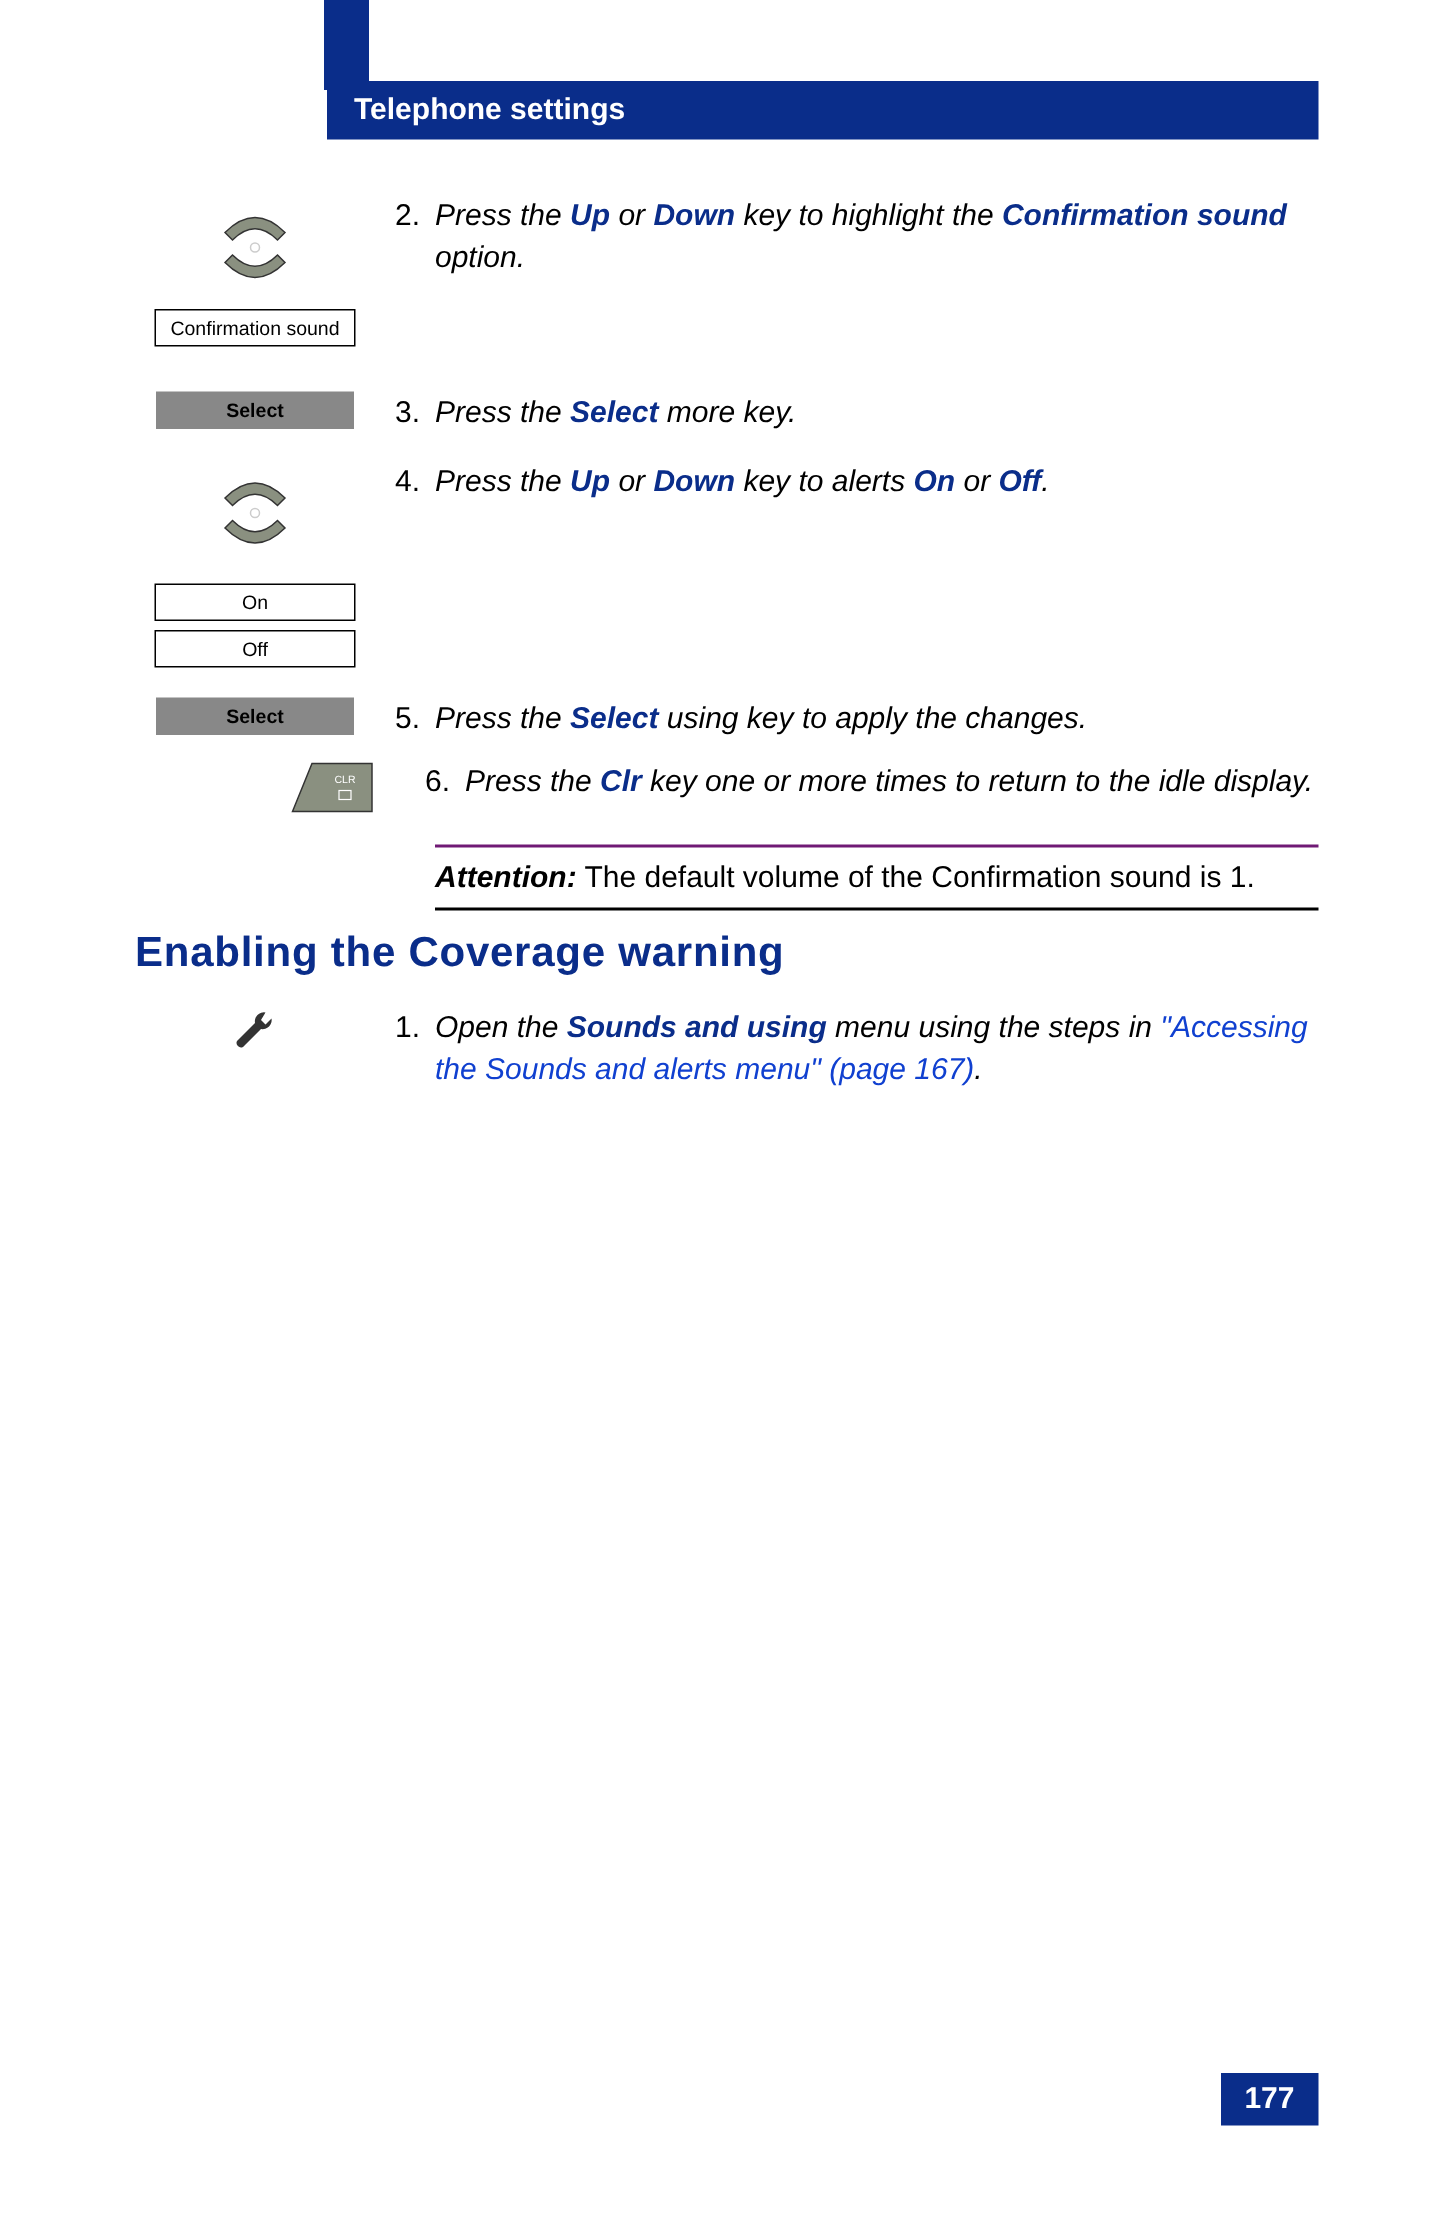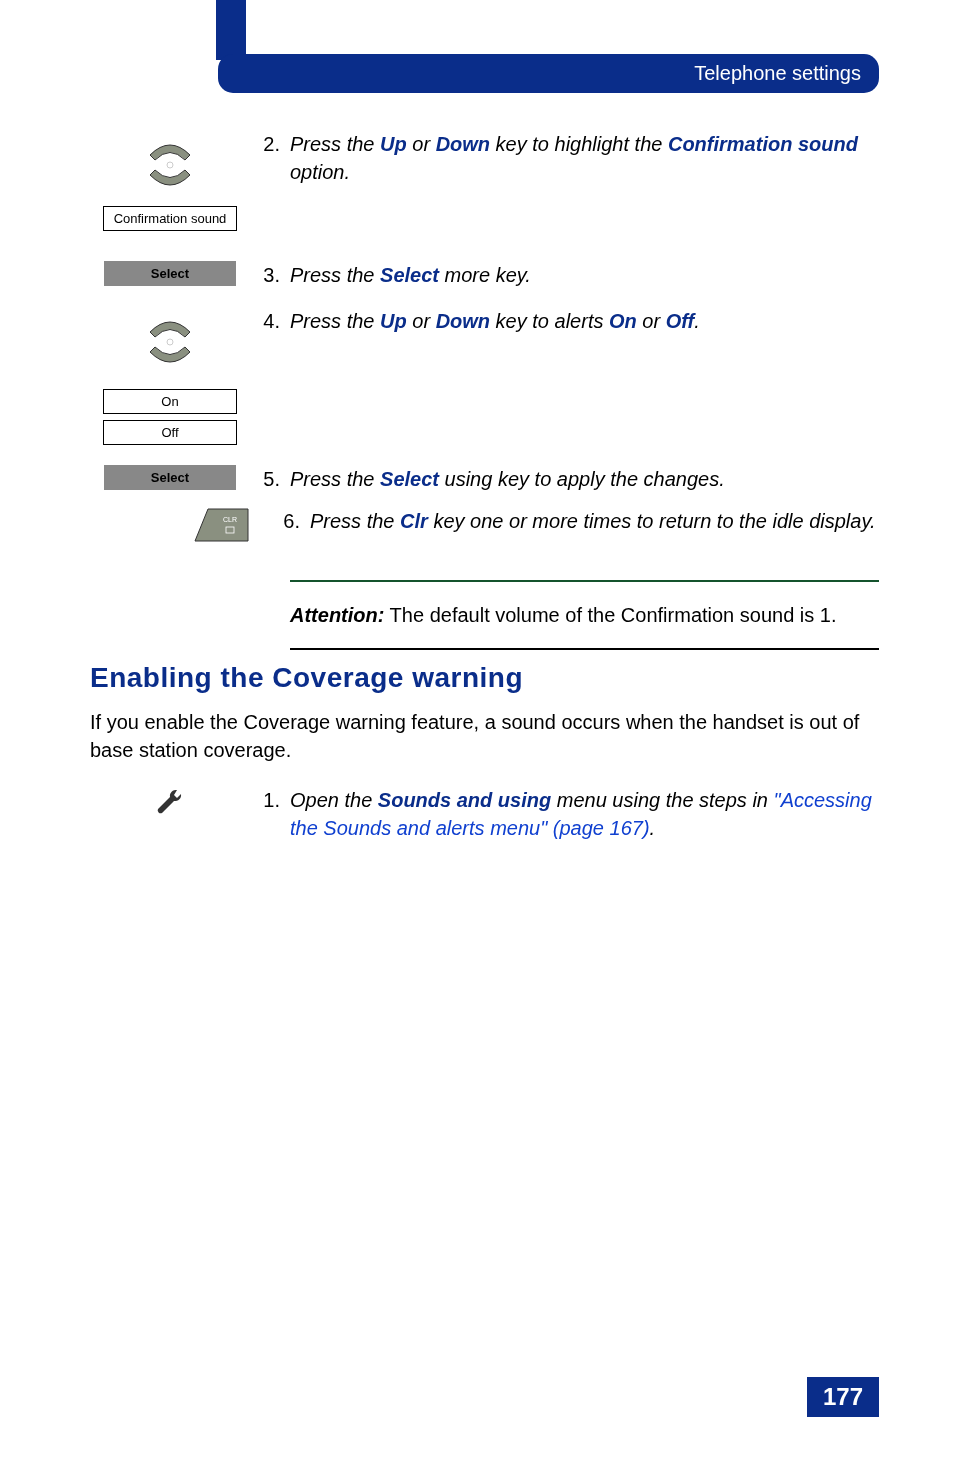--- a/index.html
+++ b/index.html
@@ -18,26 +18,24 @@
       width: 30px;
       height: 60px;
       background: #0a2d8a;
     }
     .header-band {
       position: absolute;
       right: 75px;
       top: 54px;
       background: #0a2d8a;
       color: #fff;
-      font-weight: normal;
+      font-weight: bold;
       padding: 8px 18px;
       font-size: 20px;
       width: 625px;
-      text-align: right;
-      border-radius: 15px;
     }
     .content-area {
       position: absolute;
       left: 90px;
       top: 120px;
       right: 75px;
     }
     .step-row {
       display: flex;
       align-items: flex-start;
@@ -96,24 +94,24 @@
       padding: 5px 6px;
       text-align: center;
       width: 120px;
     }
     .clr-key {
       width: 60px;
       height: 36px;
       position: relative;
     }
     .attention-box {
-      border-top: 2px solid #14532d;
+      border-top: 2px solid #701a75;
       border-bottom: 2px solid #000;
-      padding: 19px 0;
-      margin-top: 25px;
+      padding: 6px 0;
+      margin-top: 8px;
       font-size: 20px;
       line-height: 1.4;
     }
     .section-heading {
       color: #0a2d8a;
       font-size: 28px;
       font-weight: bold;
       margin-bottom: 14px;
       letter-spacing: 0.5px;
     }
@@ -123,21 +121,21 @@
       margin-bottom: 22px;
     }
     .page-num {
       position: absolute;
       right: 75px;
       bottom: 58px;
       background: #0a2d8a;
       color: #fff;
       font-weight: bold;
       padding: 6px 16px;
-      font-size: 24px;
+      font-size: 20px;
     }
     .wrench-icon {
       width: 34px;
       height: 34px;
     }
   </style>
 </head>
 <body>
 
 <div class="left-bar"></div>
@@ -213,21 +211,20 @@
   <div class="step-row">
     <div class="icon-col"></div>
     <div style="flex:1; padding-left:40px;">
       <div class="attention-box">
         <span style="font-style:italic; font-weight:bold;">Attention:</span><span> The default volume of the Confirmation sound is 1.</span>
       </div>
     </div>
   </div>
 
   <div class="section-heading">Enabling the Coverage warning</div>
-  <div class="body-para">If you enable the Coverage warning feature, a sound occurs when the handset is out of base station coverage.</div>
 
   <div class="step-row" style="margin-top:20px;">
     <div class="icon-col" style="align-items:center;">
       <svg class="wrench-icon" viewBox="0 0 34 34">
         <path d="M24 4 a6 6 0 0 0 -7 7 L5 23 a3 3 0 0 0 4 4 L21 15 a6 6 0 0 0 7 -7 l-4 4 -3 -3 z" fill="#333"></path>
       </svg>
     </div>
     <div class="text-col">
       <div class="step-num">1.</div>
       <div class="step-text"><span>Open the </span><span class="bold-blue">Sounds and using</span><span> menu using the steps in </span><span class="link-blue">"Accessing the Sounds and alerts menu" (page 167)</span><span>.</span></div>

